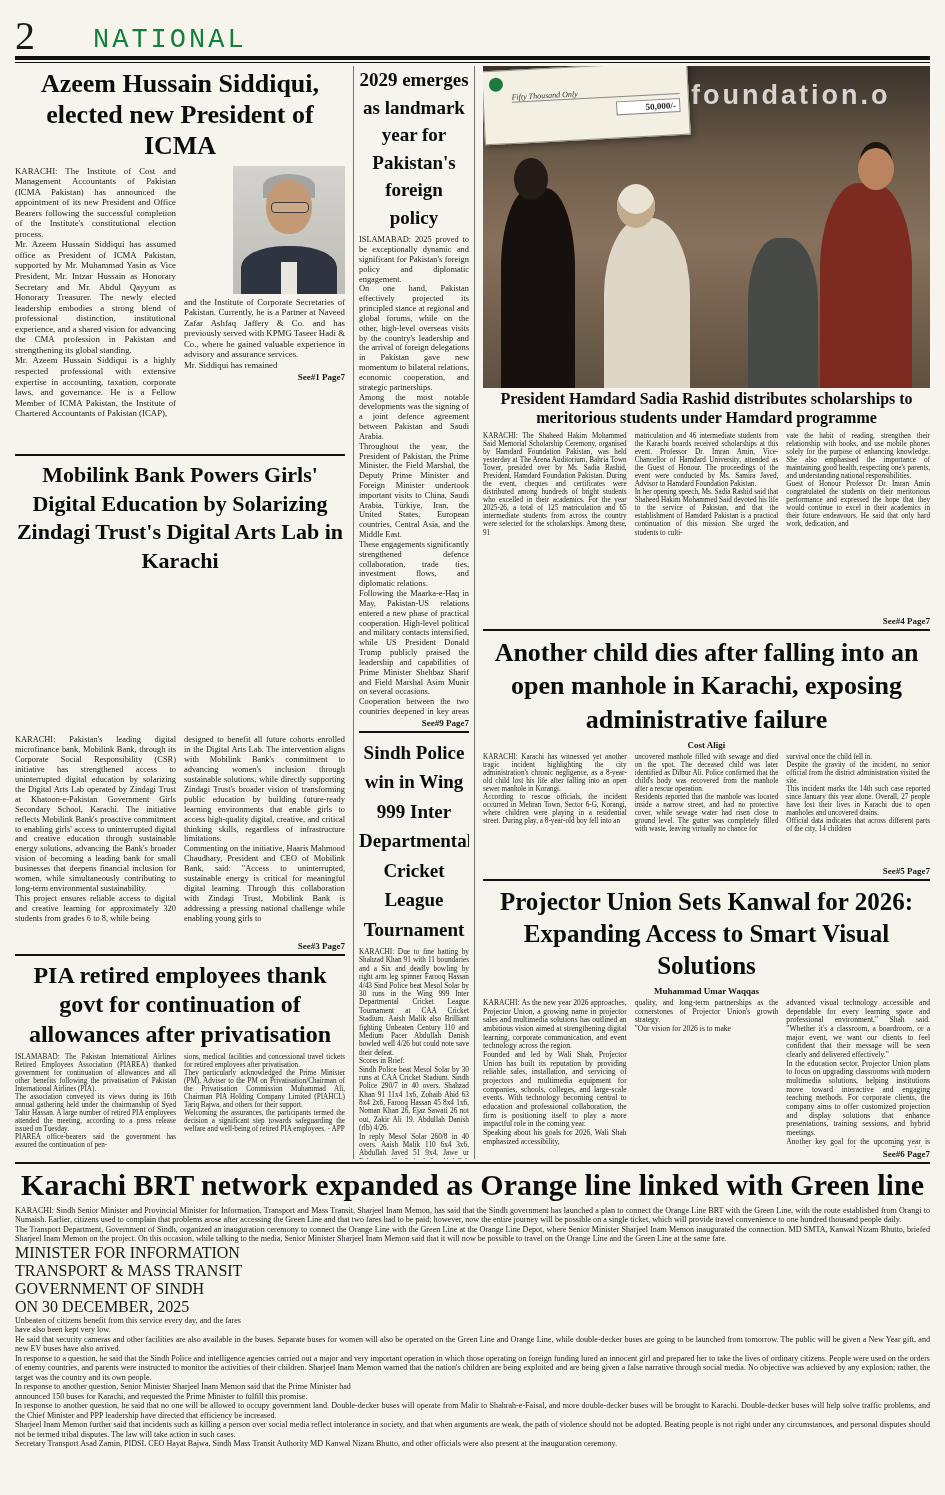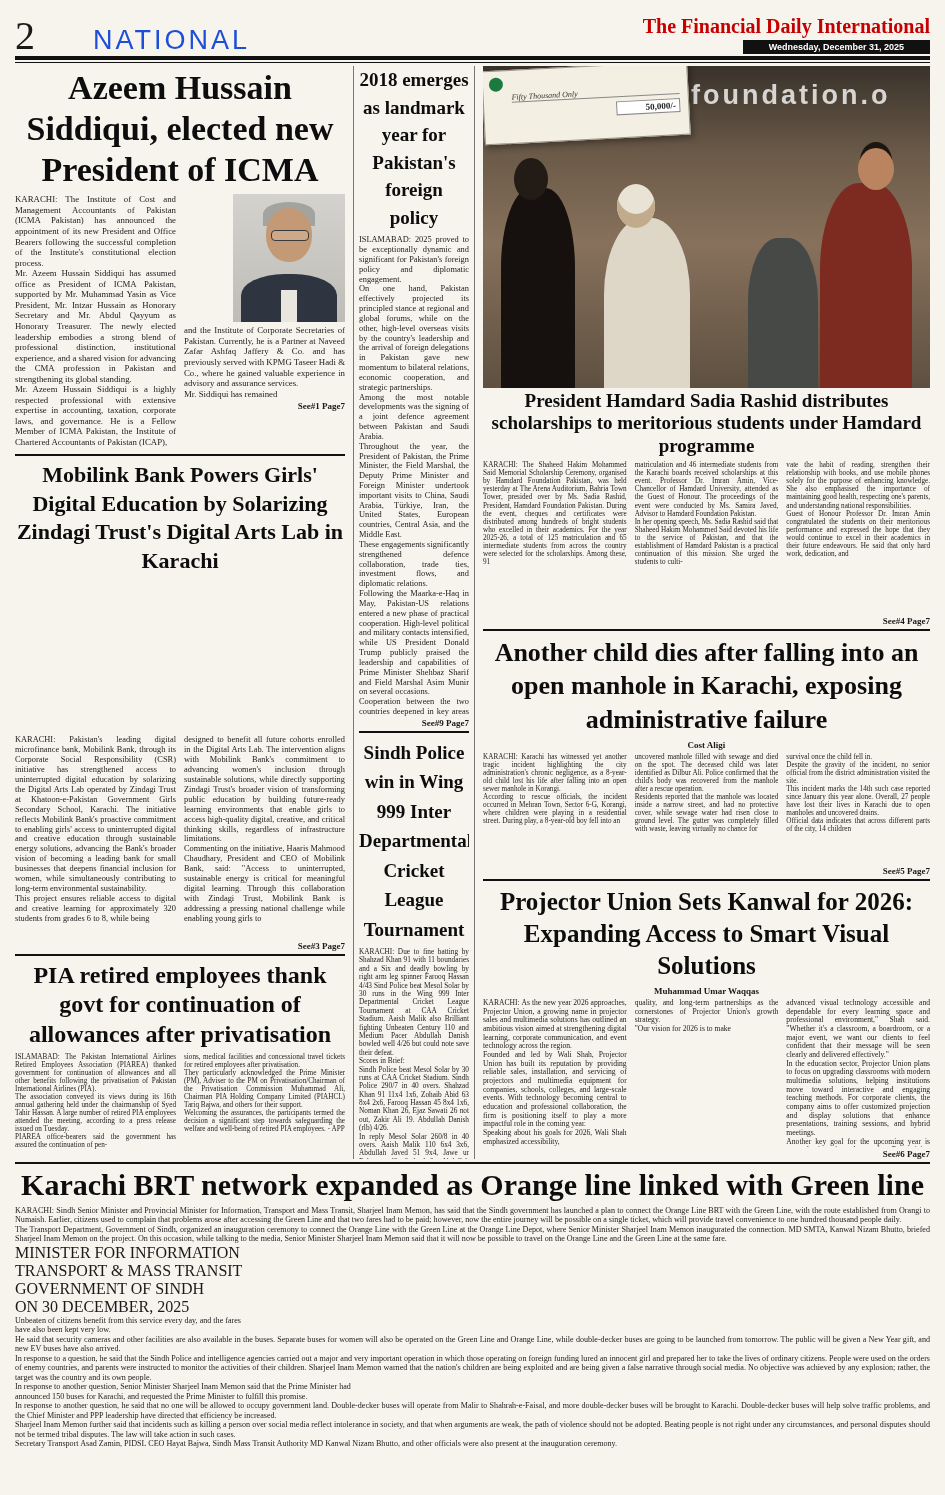--- a/index.html
+++ b/index.html
@@ -2,37 +2,37 @@
 <html><head>
 <meta charset="utf-8">
 <style>
   html,body{margin:0;padding:0;}
   body{width:945px;height:1495px;background:#f6f4ed;font-family:"Liberation Serif",serif;color:#1a1a1a;overflow:hidden;}
   .page{position:relative;width:945px;height:1495px;box-sizing:border-box;padding:6px 15px 0;background:#f6f4ed;}
   
   .hdr{display:flex;justify-content:space-between;align-items:flex-end;height:48px;}
   .hdr-left{display:flex;align-items:flex-end;gap:58px;}
   .pagenum{font-size:40px;line-height:.9;font-weight:normal;}
-  .section-title{font-family:Liberation Sans, sans-serif;font-size:27px;letter-spacing:3px;color:#1d4ed8;line-height:1;}
+  .section-title{font-family:Liberation Mono, monospace;font-size:27px;letter-spacing:3px;color:#15803d;line-height:1;}
   .hdr-right{text-align:right;}
   .paper-name{color:#c40000;font-weight:bold;font-size:20px;line-height:1;}
   .date-bar{display:inline-block;background:#111;color:#fff;font-family:"Liberation Sans",sans-serif;font-weight:bold;font-size:9px;padding:2px 26px;margin-top:3px;}
   .double-rule{border-top:4px solid #111;border-bottom:1.5px solid #111;height:2px;margin-top:2px;}
   
   .grid{display:grid;grid-template-columns:330px 122px 1fr;column-gap:8px;height:1093px;margin-top:3px;}
   .vcol{display:flex;flex-direction:column;min-width:0;overflow:hidden;}
   .col-mid{border-left:1px solid #777;border-right:1px solid #777;padding:0 5px;}
   article{display:flex;flex-direction:column;overflow:hidden;min-height:0;}
   .hl{font-weight:bold;text-align:center;margin:2px 0 4px;color:#0d0d0d;}
-  .hl-icma{font-size:34px;line-height:1.2;}
+  .hl-icma{font-size:26px;line-height:1.2;}
   .hl-fp{font-size:19px;line-height:1.45;margin-top:0;}
   .hl-cricket{font-size:19px;line-height:1.55;}
   .hl-mobilink{font-size:22px;line-height:1.3;}
   .hl-pia{font-size:24px;line-height:1.22;}
-  .hl-hamdard{font-size:19px;line-height:1.18;}
+  .hl-hamdard{font-size:16px;line-height:1.18;}
   .hl-manhole{font-size:26px;line-height:1.28;}
   .hl-projector{font-size:25px;line-height:1.28;}
   .hl-brt{font-size:30px;line-height:1.1;margin:4px 0 5px;}
   .body{text-align:justify;white-space:pre-line;overflow:hidden;color:#222;}
   .b-left{font-size:8.8px;line-height:1.2;}
   .b-left2{font-size:8.4px;line-height:1.18;}
   .b-mid{font-size:8.4px;line-height:1.17;}
   .b-cricket{font-size:7.3px;line-height:1.15;}
   .b-sm{font-size:7.2px;line-height:1.12;}
   .b-proj{font-size:7.6px;line-height:1.14;}
@@ -124,24 +124,20 @@
 </head>
 <body>
 
 <div class="page">
 
   <header class="hdr">
     <div class="hdr-left">
       <span class="pagenum">2</span>
       <span class="section-title">NATIONAL</span>
     </div>
-    <div class="hdr-right">
-      <div class="paper-name">The Financial Daily International</div>
-      <div class="date-bar">Wednesday, December 31, 2025</div>
-    </div>
   </header>
   <div class="double-rule"></div>
 
   <main class="grid">
 
     <div class="vcol">
 
       <article style="height:385px">
         <h2 class="hl hl-icma">Azeem Hussain Siddiqui, elected new President of ICMA</h2>
         <div class="cols">
@@ -203,21 +199,21 @@
 They particularly acknowledged the Prime Minister (PM), Adviser to the PM on Privatisation/Chairman of the Privatisation Commission Muhammad Ali, Chairman PIA Holding Company Limited (PIAHCL) Tariq Bajwa, and others for their support.
 Welcoming the assurances, the participants termed the decision a significant step towards safeguarding the welfare and well-being of retired PIA employees. - APP</div>
         </div>
       </article>
 
     </div>
 
     <div class="vcol col-mid">
 
       <article style="height:662px">
-        <h2 class="hl hl-fp">2018 emerges as landmark year for Pakistan's foreign policy</h2>
+        <h2 class="hl hl-fp">2029 emerges as landmark year for Pakistan's foreign policy</h2>
         <div class="body b-mid" style="flex:1">ISLAMABAD: 2025 proved to be exceptionally dynamic and significant for Pakistan's foreign policy and diplomatic engagement.
 On one hand, Pakistan effectively projected its principled stance at regional and global forums, while on the other, high-level overseas visits by the country's leadership and the arrival of foreign delegations in Pakistan gave new momentum to bilateral relations, economic cooperation, and strategic partnerships.
 Among the most notable developments was the signing of a joint defence agreement between Pakistan and Saudi Arabia.
 Throughout the year, the President of Pakistan, the Prime Minister, the Field Marshal, the Deputy Prime Minister and Foreign Minister undertook important visits to China, Saudi Arabia, Türkiye, Iran, the United States, European countries, Central Asia, and the Middle East.
 These engagements significantly strengthened defence collaboration, trade ties, investment flows, and diplomatic relations.
 Following the Maarka-e-Haq in May, Pakistan-US relations entered a new phase of practical cooperation. High-level political and military contacts intensified, while US President Donald Trump publicly praised the leadership and capabilities of Prime Minister Shehbaz Sharif and Field Marshal Asim Munir on several occasions.
 Cooperation between the two countries deepened in key areas including defence, counterterrorism, intelligence sharing, and regional security.
 Relations with China remained the cornerstone of Pakistan's foreign policy. Beijing continued its support for Pakistan's economic development, defence capacity, and infrastructure growth. Under the China-Pakistan Economic Corridor (CPEC), notable progress was made on energy, transport, and industrial projects.
 One of the most significant diplomatic achievements</div>
         <div class="cont">See#9 Page7</div>

